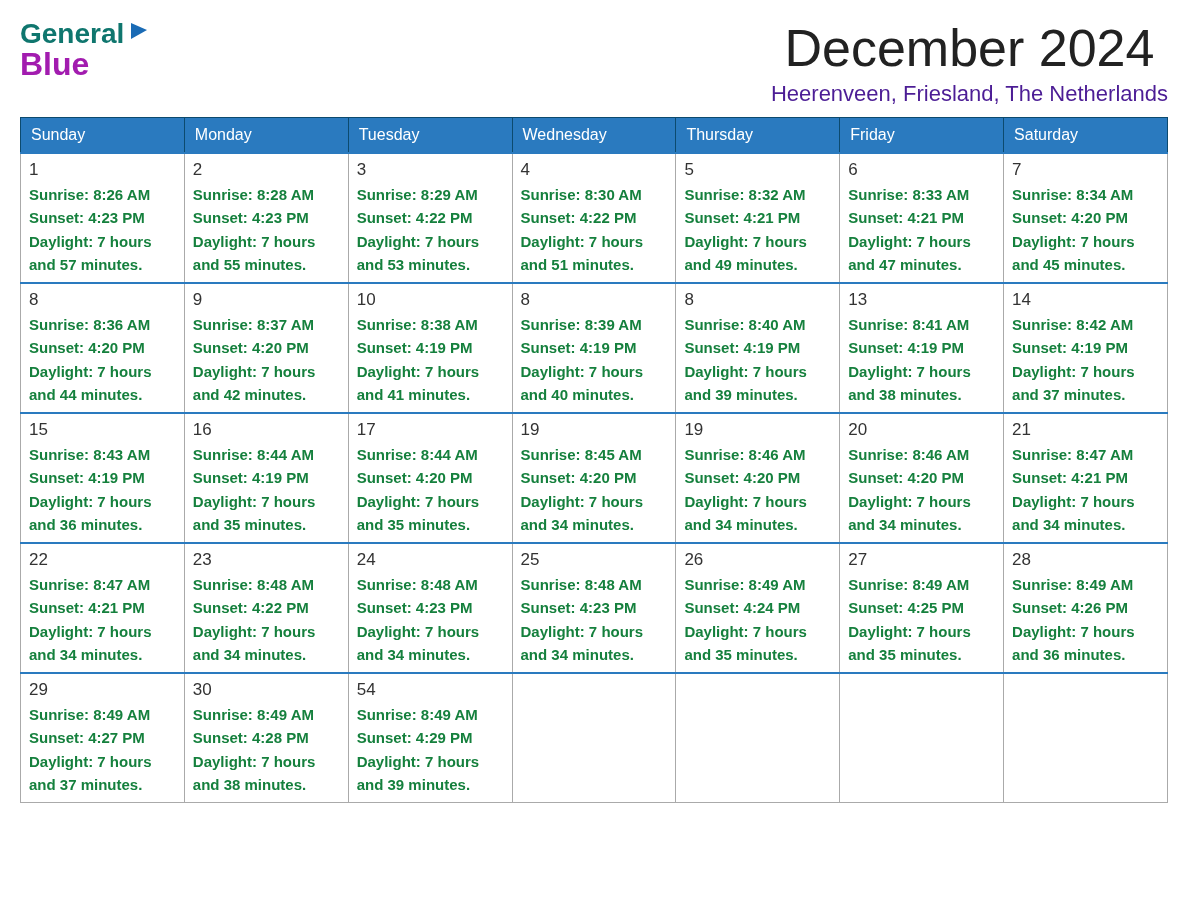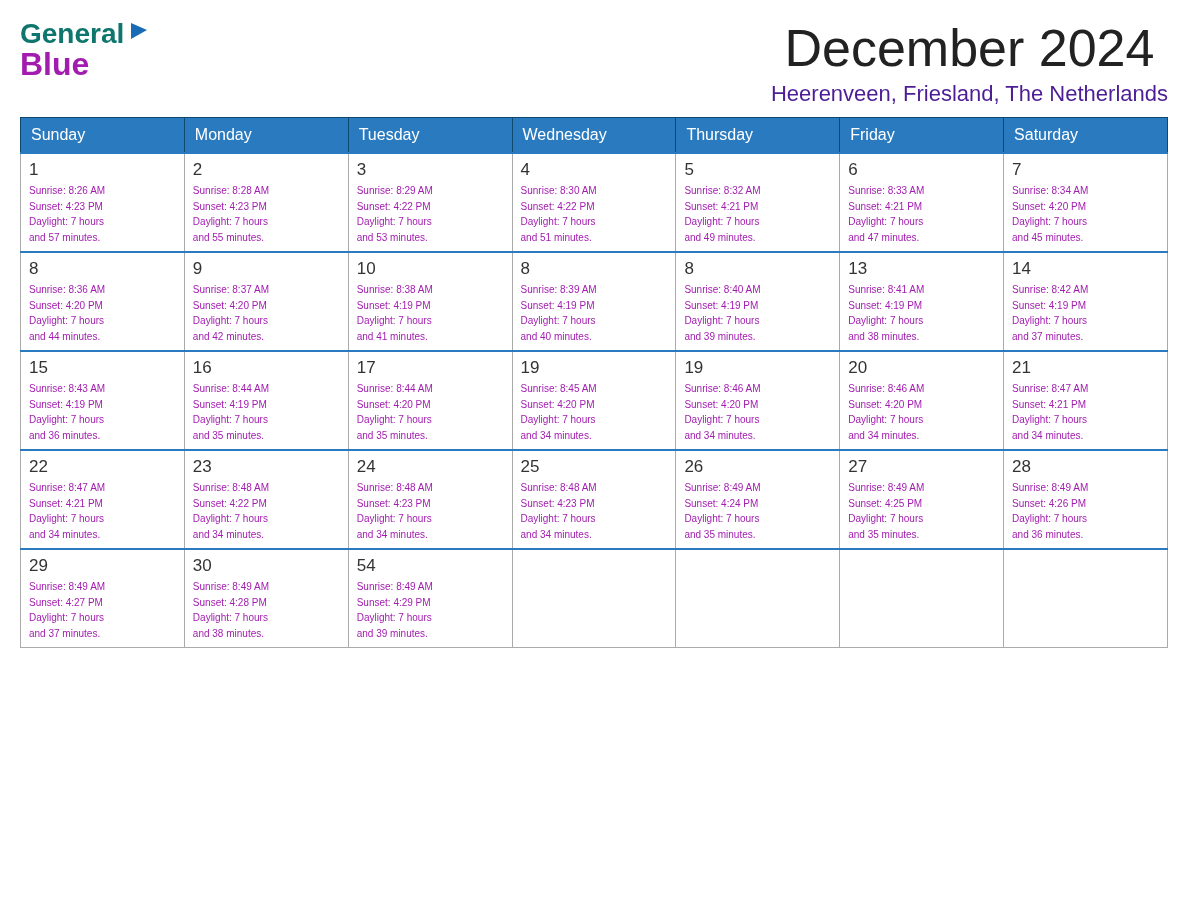--- a/index.html
+++ b/index.html
@@ -76,23 +76,24 @@
     .calendar-table tbody tr:not(:first-child) td {
       border-top: 2px solid #2a7abf;
     }
     .day-number {
       font-size: 17px;
       font-weight: normal;
       margin-bottom: 3px;
       display: block;
     }
     .day-info {
-      font-size: 10px;
+      font-size: 15px;
       line-height: 1.55;
-      color: #a21caf;
+      color: #15803d;
+      font-weight: bold;
     }
     .empty-cell {
       background: #fff;
     }
   </style>
 </head>
 <body>
 
 <div class="header">
   <div class="logo">

